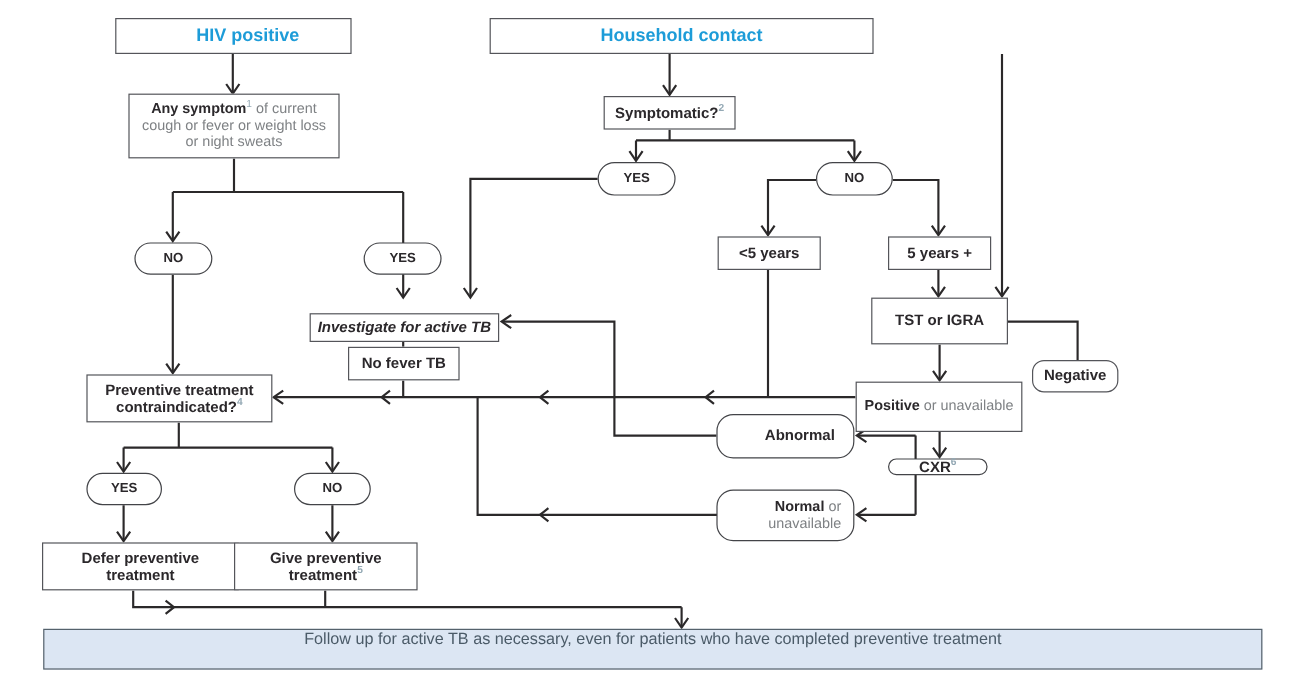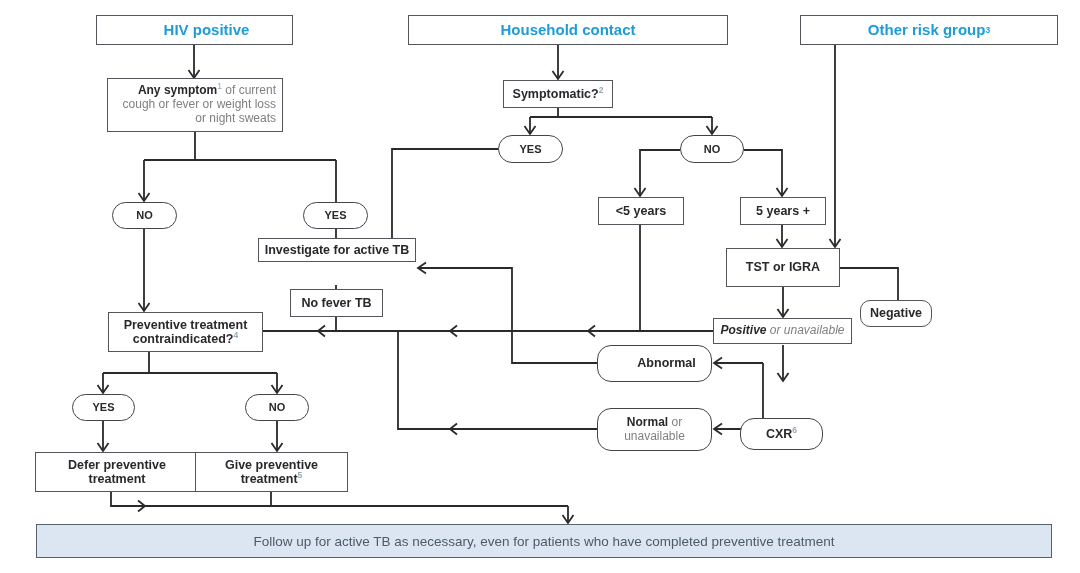--- a/index.html
+++ b/index.html
@@ -8,31 +8,31 @@
     --bar_fill:#dce6f3; --bar_border:#55616b; --bar_text:#4b5b68;
   }
   html,body{margin:0;padding:0;background:#fff;}
   .stage{position:relative;width:1080px;height:573px;background:#fff;
          font-family:"Liberation Sans", sans-serif;overflow:hidden;}
   svg.wires{position:absolute;left:0;top:0;z-index:1;}
   svg.wires path{stroke:var(--line);stroke-width:1.8;fill:none;}
   .node{position:absolute;z-index:2;background:#fff;border:1.6px solid var(--box_border);
         display:flex;align-items:center;justify-content:center;text-align:center;
         color:var(--dark_text);box-sizing:border-box;line-height:1.15;}
-  .round{border-radius:14px;border-color:var(--round_border);}
+  .round{border-radius:14px;border-color:var(--round_border);text-align:right;}
   .hdr{font-weight:bold;font-size:15px;color:var(--accent_blue);}
   .b{font-weight:bold;color:var(--dark_text);}
   .g{color:var(--gray_text);font-weight:normal;}
   .t12{font-size:12px;} .t125{font-size:12.5px;font-weight:bold;} .t11{font-size:11px;font-weight:bold;}
   .nowrap{white-space:nowrap;}
   sup{font-size:8.5px;color:var(--sup_color);line-height:0;}
   sup.blue{color:var(--accent_blue);}
   .bar{position:absolute;z-index:2;left:36px;top:524px;width:1016px;height:34px;
        background:var(--bar_fill);border:1.6px solid var(--bar_border);box-sizing:border-box;
-       display:flex;align-items:center;justify-content:center;
+       display:flex;justify-content:center;
        font-size:13.5px;color:var(--bar_text);}
 </style>
 </head>
 <body>
 
 <div class="stage">
 
   <svg class="wires" width="1080" height="573" viewBox="0 0 1080 573">
     <g>
 
@@ -103,26 +103,22 @@
       <path d="M138 500.5 L145 506 L138 511.5"></path>
     </g>
   </svg>
 
   <div class="node hdr" style="left:96px;top:15px;width:197px;height:30px;padding-left:24px;">
     <span>HIV positive</span>
   </div>
   <div class="node hdr" style="left:408px;top:15px;width:320px;height:30px;">
     <span>Household contact</span>
   </div>
-  <div class="node hdr" style="left:800px;top:15px;width:258px;height:30px;">
-    <span>Other risk group</span>
-      <sup class="blue">3</sup>
-  </div>
 
-  <div class="node t12" style="left:107px;top:78px;width:176px;height:54px;padding:2px 6px;text-align:right;">
+  <div class="node t12" style="left:107px;top:78px;width:176px;height:54px;padding:2px 6px;">
     <span><span class="b">Any symptom</span><sup>1</sup><span class="g"> of current cough or fever or weight loss or night sweats</span></span>
   </div>
   <div class="node round t11" style="left:112px;top:202px;width:65px;height:27px;">
     <span>NO</span>
   </div>
   <div class="node round t11" style="left:303px;top:202px;width:65px;height:27px;">
     <span>YES</span>
   </div>
 
   <div class="node t125" style="left:503px;top:80px;width:110px;height:28px;">
@@ -137,44 +133,44 @@
   <div class="node t125" style="left:598px;top:197px;width:86px;height:28px;">
     <span>&lt;5 years</span>
   </div>
   <div class="node t125" style="left:740px;top:197px;width:86px;height:28px;">
     <span>5 years +</span>
   </div>
   <div class="node t125" style="left:726px;top:248px;width:114px;height:39px;">
     <span>TST or IGRA</span>
   </div>
 
-  <div class="node t12 nowrap" style="left:713px;top:318px;width:139px;height:26px;font-style:italic;">
+  <div class="node t12 nowrap" style="left:713px;top:318px;width:139px;height:42px;">
     <span><span class="b">Positive</span><span class="g"> or unavailable</span></span>
   </div>
   <div class="node t125" style="left:860px;top:300px;width:72px;height:27px;border-radius:10px;">
     <span>Negative</span>
   </div>
-  <div class="node round t125" style="left:740px;top:382px;width:83px;height:32px;margin-top:36px;">
+  <div class="node round t125" style="left:740px;top:382px;width:83px;height:14px;">
     <span><span>CXR</span><sup>6</sup></span>
   </div>
   <div class="node round t125" style="left:597px;top:345px;width:115px;height:37px;padding-left:24px;">
     <span>Abnormal</span>
   </div>
   <div class="node round t12" style="left:597px;top:408px;width:115px;height:43px;padding:2px 10px;">
     <span><span class="b">Normal</span><span class="g"> or unavailable</span></span>
   </div>
 
-  <div class="node t125 nowrap" style="left:258px;top:238px;width:158px;height:24px;">
+  <div class="node t125 nowrap" style="left:258px;top:261px;width:158px;height:24px;font-style:italic;">
     <span>Investigate for active TB</span>
   </div>
   <div class="node t125" style="left:290px;top:289px;width:93px;height:28px;">
     <span>No fever TB</span>
   </div>
 
-  <div class="node t125" style="left:72px;top:312px;width:155px;height:40px;padding:2px 8px;margin-left:36px;">
+  <div class="node t125" style="left:72px;top:312px;width:155px;height:40px;padding:2px 8px;">
     <span><span>Preventive treatment contraindicated?</span><sup>4</sup></span>
   </div>
   <div class="node round t11" style="left:72px;top:394px;width:63px;height:27px;">
     <span>YES</span>
   </div>
   <div class="node round t11" style="left:245px;top:394px;width:64px;height:27px;">
     <span>NO</span>
   </div>
   <div class="node t125" style="left:35px;top:452px;width:164px;height:40px;padding:2px 14px;">
     <span>Defer preventive treatment</span>

